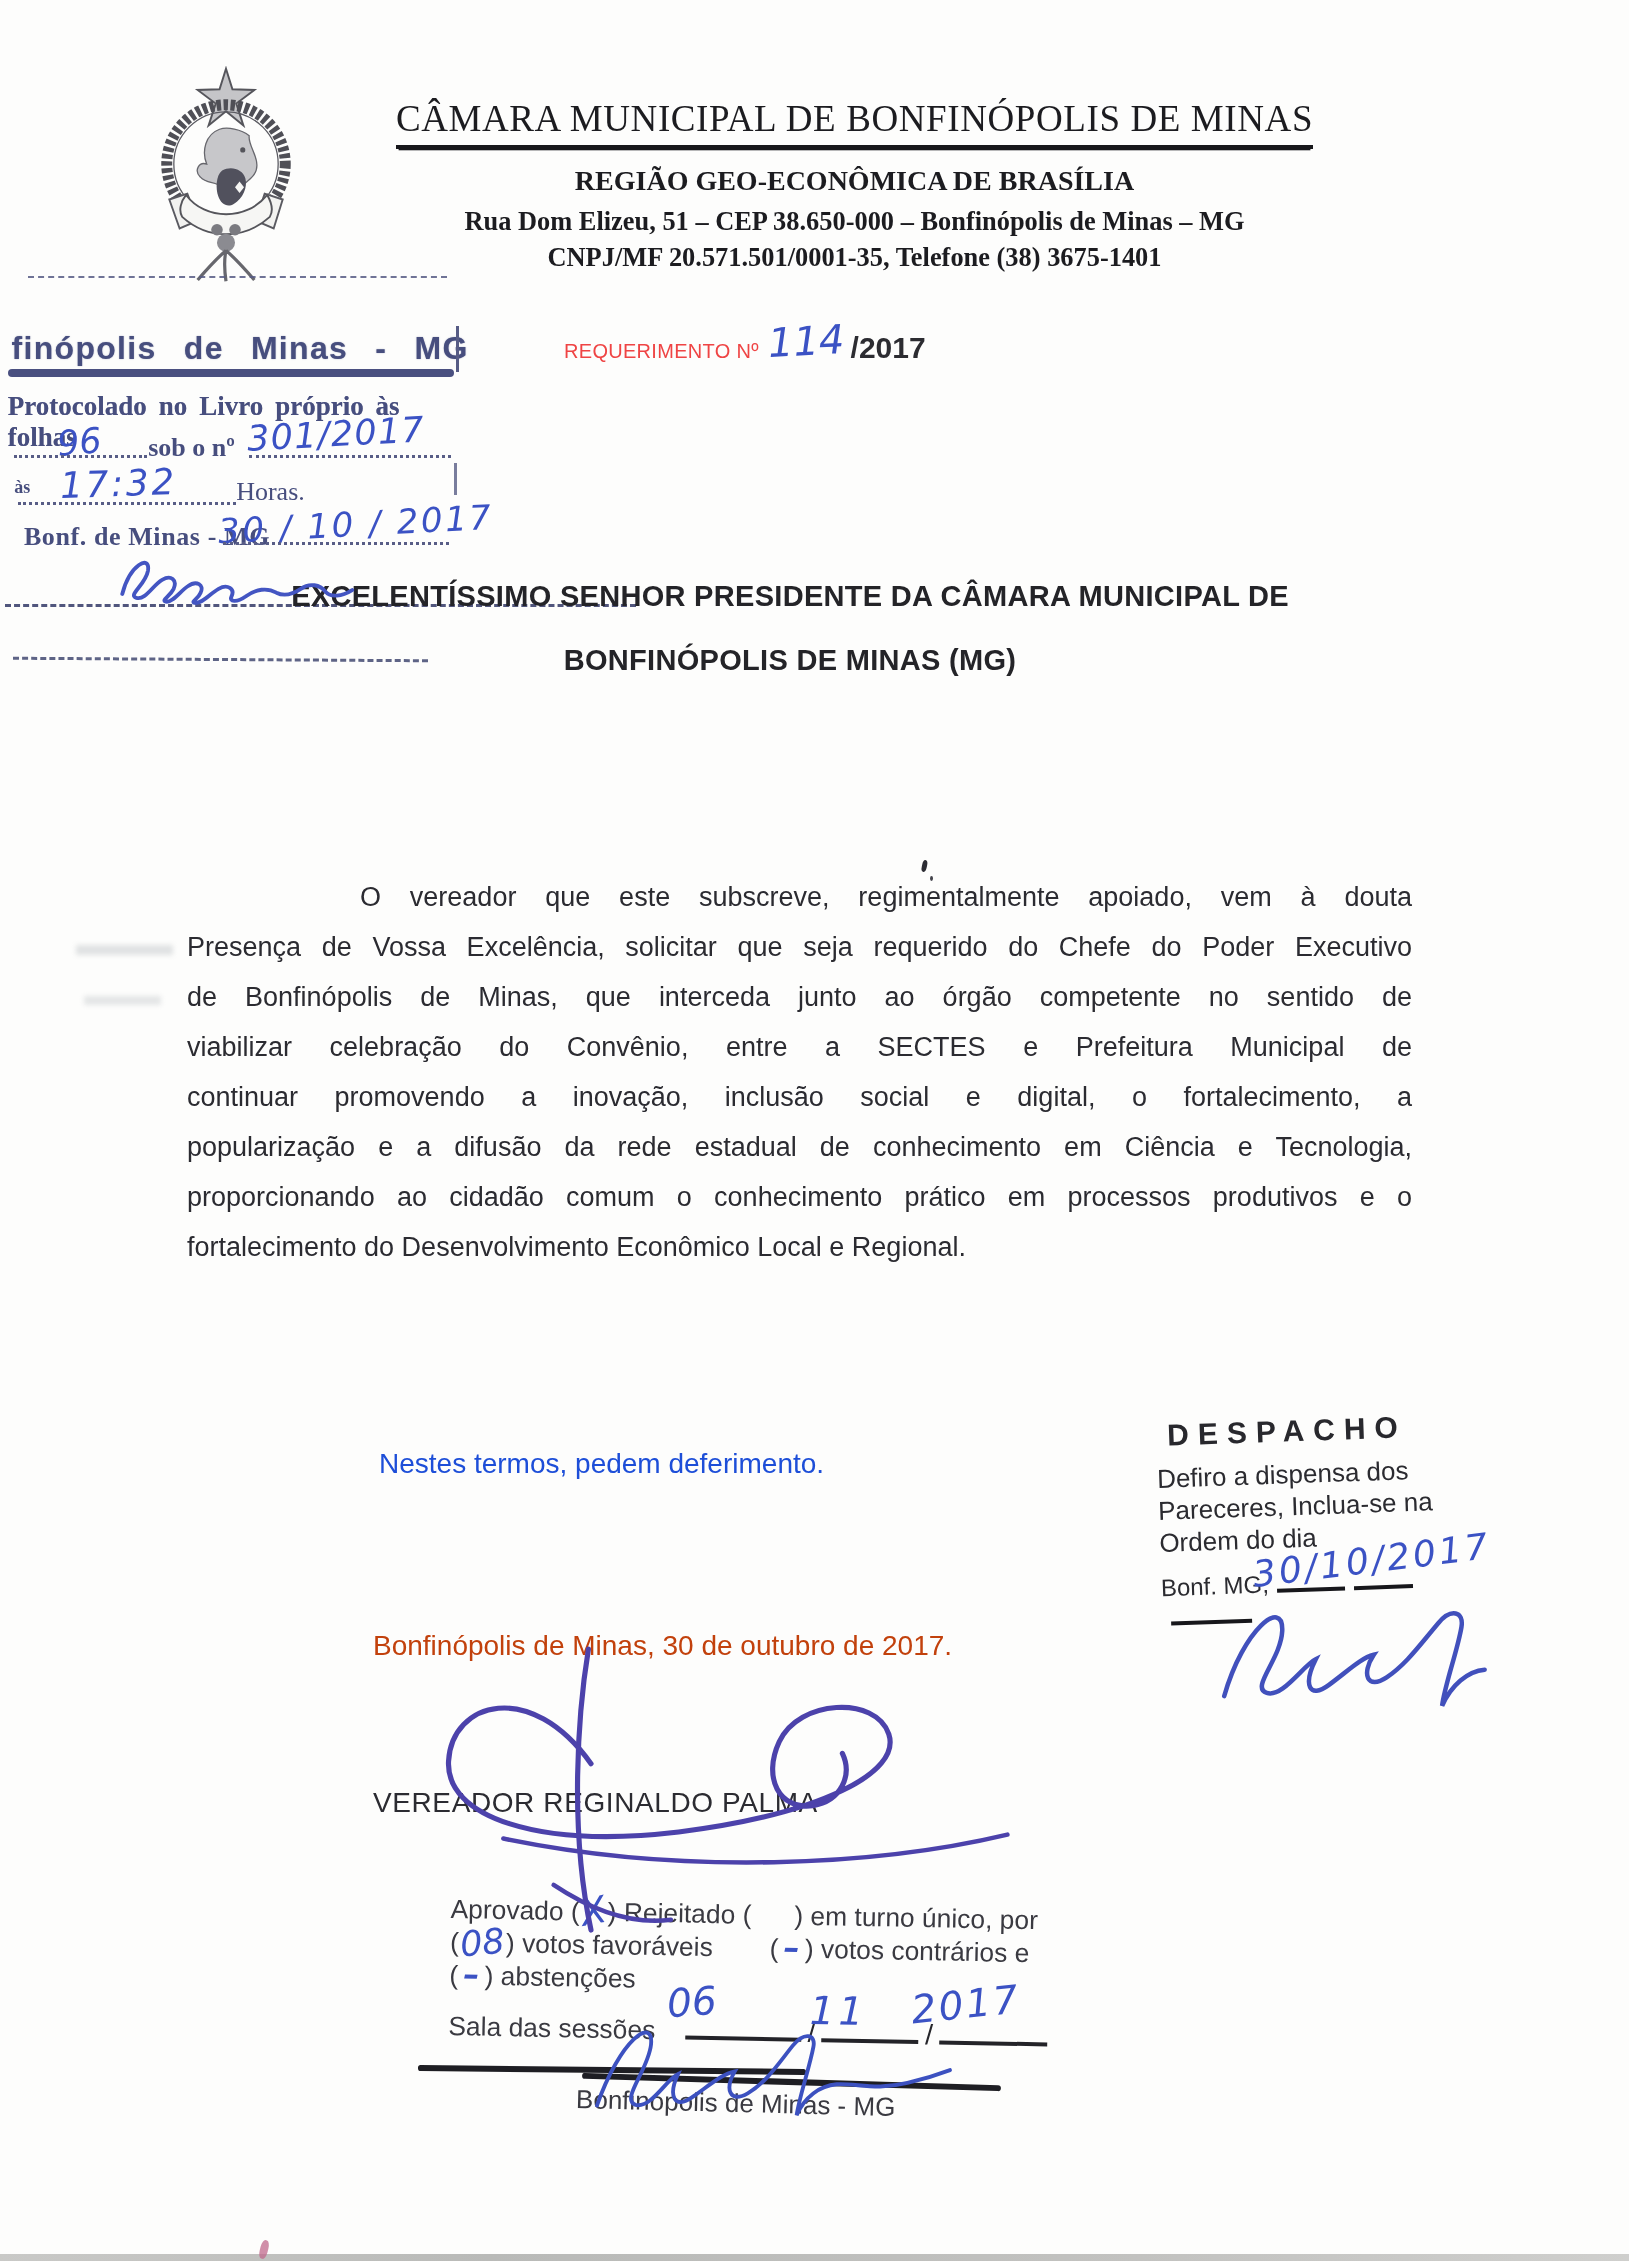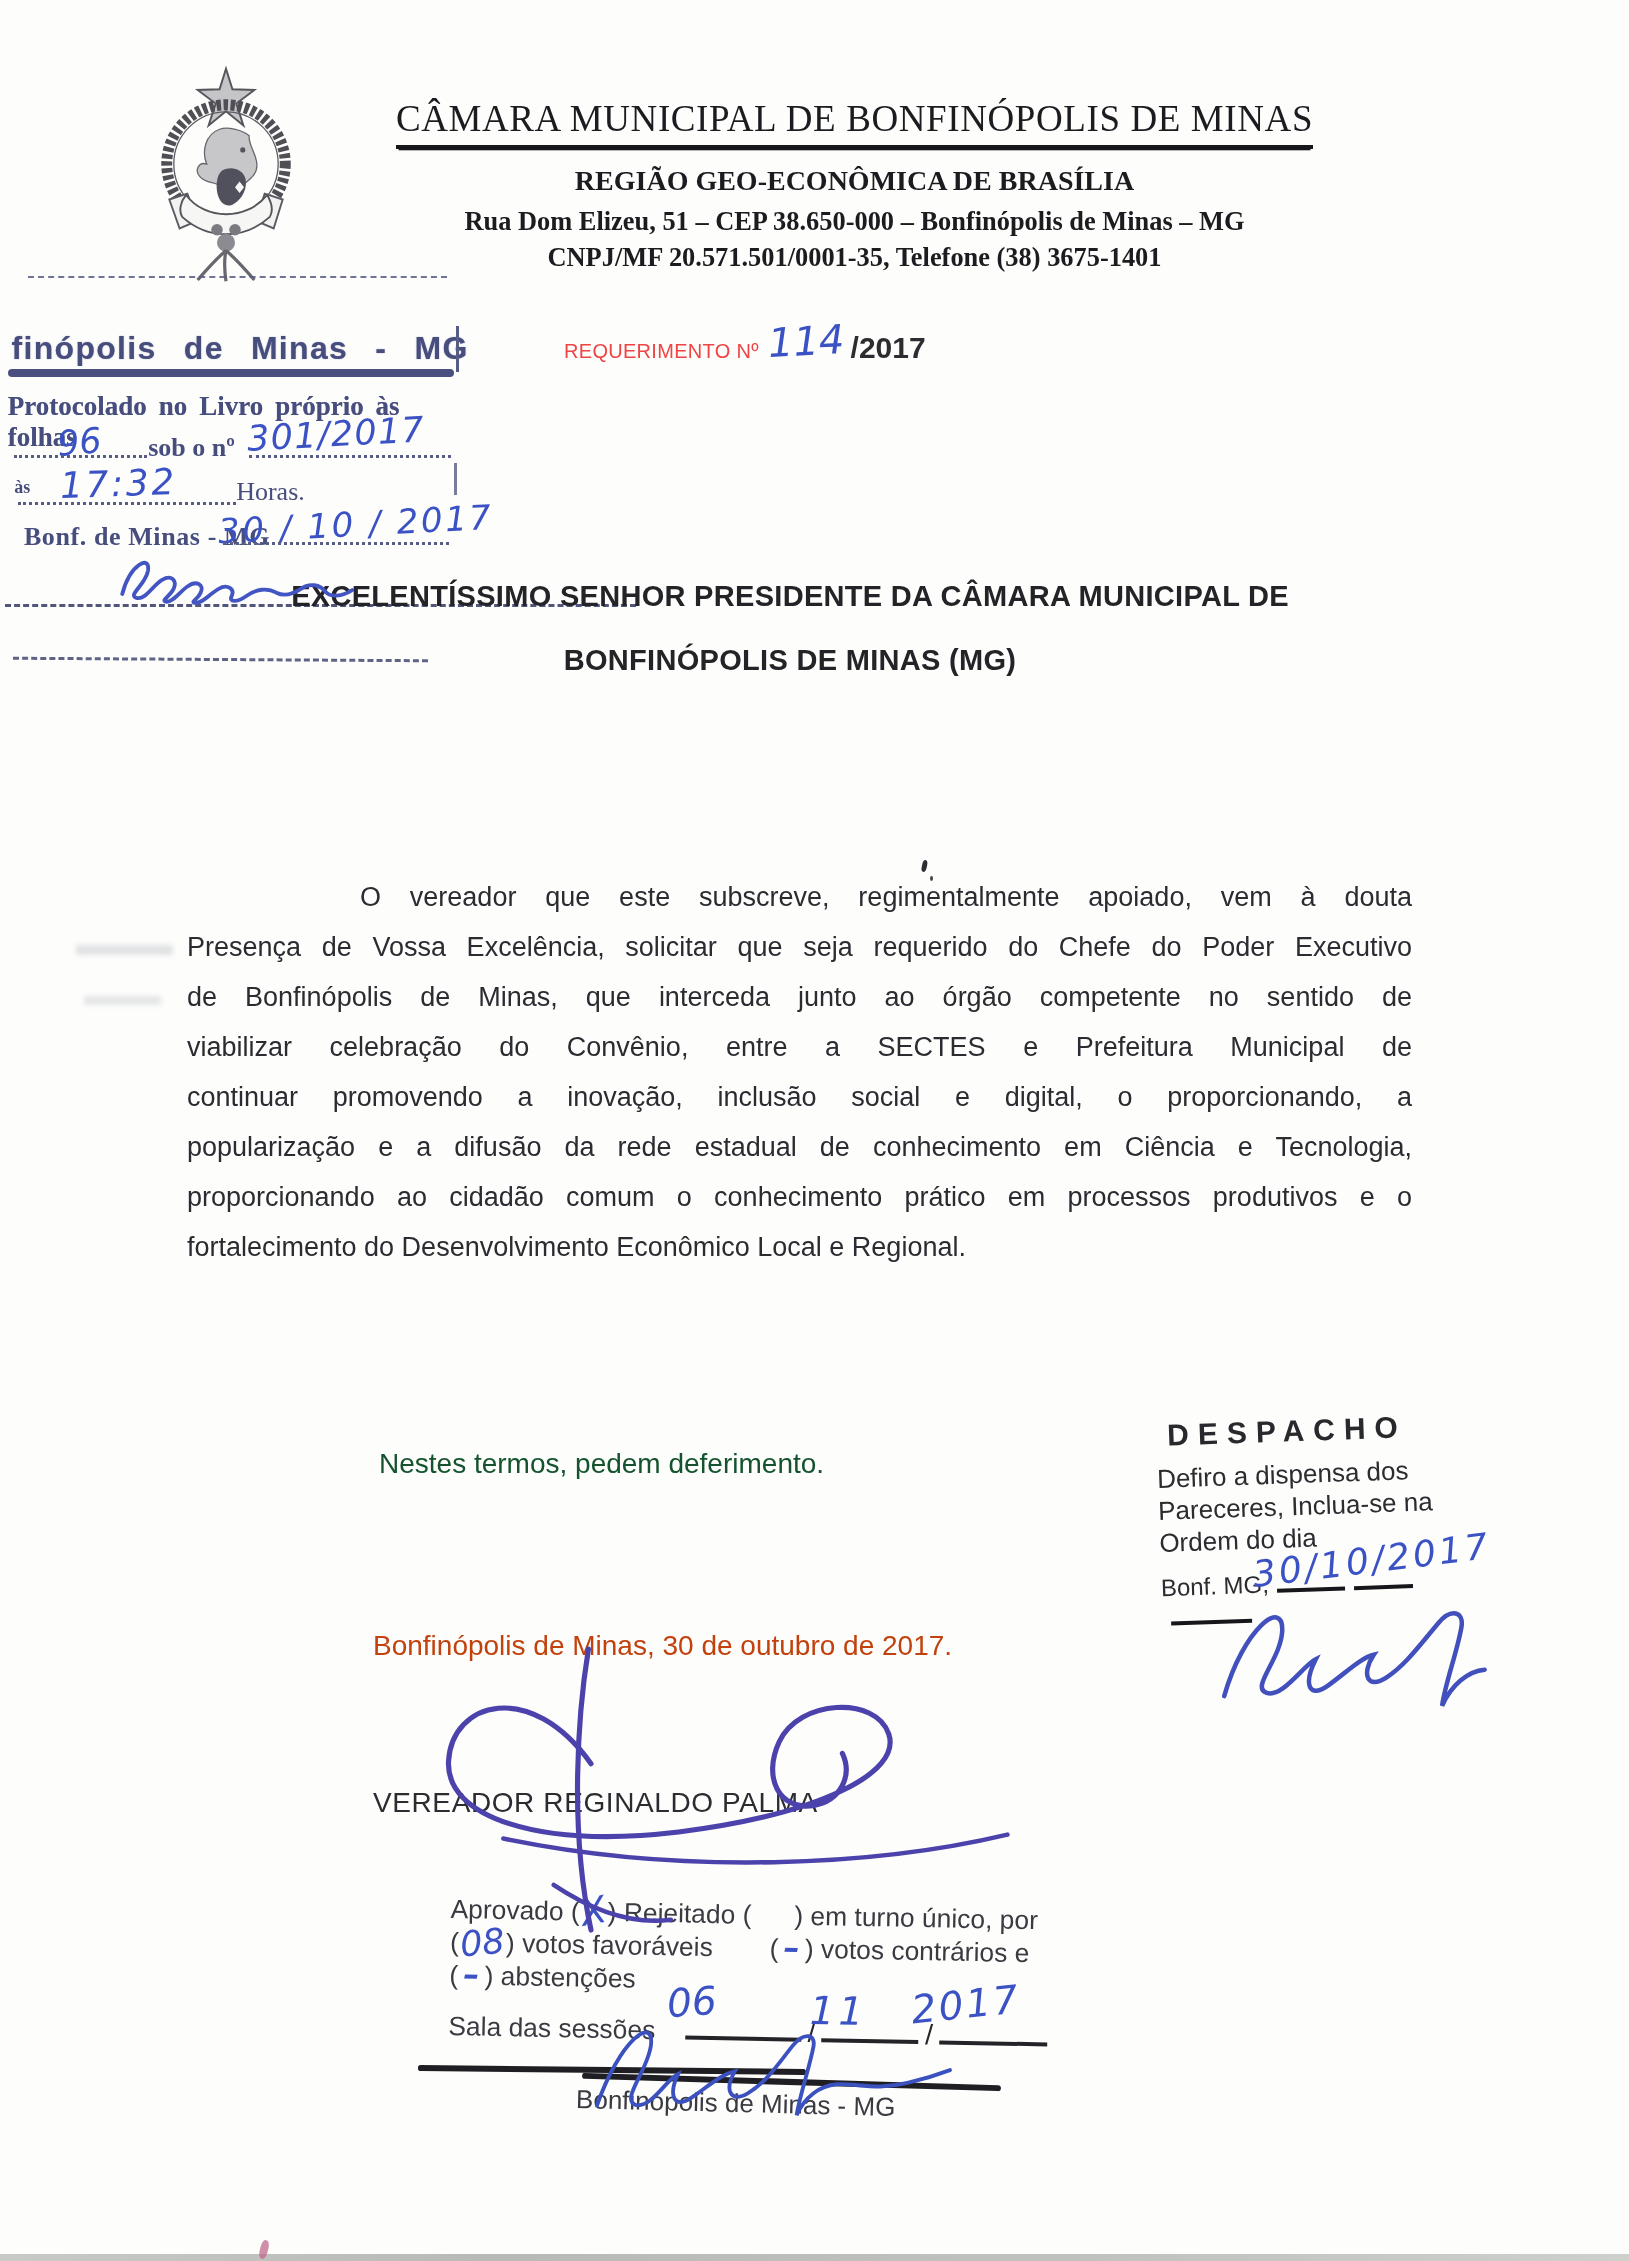--- a/index.html
+++ b/index.html
@@ -59,21 +59,21 @@
   
   #body-text{position:absolute; left:187px; top:872px; width:1225px; font-size:27px; color:#2b2b31;}
   .bodyline{height:50px; line-height:50px; text-align:justify; text-align-last:justify; white-space:nowrap;}
   .bodyline.first{padding-left:173px;}
   .bodyline.last{text-align-last:left;}
   .ink-dot{position:absolute; left:922px; top:860px; width:5.2px; height:11.6px; background:#2c2c33; border-radius:45%; transform:rotate(12deg);}
   .ink-dot2{position:absolute; left:930px; top:876px; width:3.2px; height:5.2px; background:#44444c; border-radius:50%;}
   .smudge{position:absolute; left:76px; top:945px; width:97px; height:10.3px; background:#aab0b4; opacity:.35; filter:blur(2.6px);}
   .smudge2{position:absolute; left:84px; top:996px; width:77px; height:9px; background:#aab0b4; opacity:.3; filter:blur(2.6px);}
   
-  #closing{position:absolute; left:379px; top:1448px; font-size:28px; color:#14532d;}
+  #closing{position:absolute; left:379px; top:1448px; font-size:28px; color:#1d4ed8;}
   #despacho{position:absolute; left:1155px; top:1419px; width:322px; transform:rotate(-2deg); transform-origin:left top; color:#2b2b30;}
   .d-title{font-size:30px; font-weight:600; letter-spacing:9px; margin-left:11.6px; color:#28282d;}
   .d-line{font-size:26px; font-weight:500; line-height:32px;}
   .d-l1{margin-top:10.3px;}
   .d-place{position:relative; margin-top:14px; font-size:24px; font-weight:500;}
   .d-bar{display:inline-block; border-bottom:4.5px solid #17171b; height:19.3px;}
   .d-bar1{width:68px; margin-left:7.7px;}
   .d-bar2{width:59px; margin-left:9px;}
   .d-bar3{width:81px; margin-left:9px;}
   .d-hwdate{position:absolute; left:92px; top:-26px; font-size:36px; letter-spacing:3.2px; transform:rotate(-5deg); white-space:nowrap;}
@@ -184,21 +184,21 @@
   <div class="ink-dot"></div>
   <div class="ink-dot2"></div>
   <div class="smudge"></div>
   <div class="smudge2"></div>
 
   <div id="body-text">
     <div class="bodyline first">O vereador que este subscreve, regimentalmente apoiado, vem à douta</div>
     <div class="bodyline">Presença de Vossa Excelência, solicitar que seja requerido do Chefe do Poder Executivo</div>
     <div class="bodyline">de Bonfinópolis de Minas, que interceda junto ao órgão competente no sentido de</div>
     <div class="bodyline">viabilizar celebração do Convênio, entre a SECTES e Prefeitura Municipal de</div>
-    <div class="bodyline">continuar promovendo a inovação, inclusão social e digital, o proporcionando, a</div>
+    <div class="bodyline">continuar promovendo a inovação, inclusão social e digital, o fortalecimento, a</div>
     <div class="bodyline">popularização e a difusão da rede estadual de conhecimento em Ciência e Tecnologia,</div>
     <div class="bodyline">proporcionando ao cidadão comum o conhecimento prático em processos produtivos e o</div>
     <div class="bodyline last">fortalecimento do Desenvolvimento Econômico Local e Regional.</div>
   </div>
 
   <div id="closing">Nestes termos, pedem deferimento.</div>
 
   <div id="despacho">
     <div class="d-title">DESPACHO</div>
     <div class="d-line d-l1">Defiro a dispensa dos</div>

